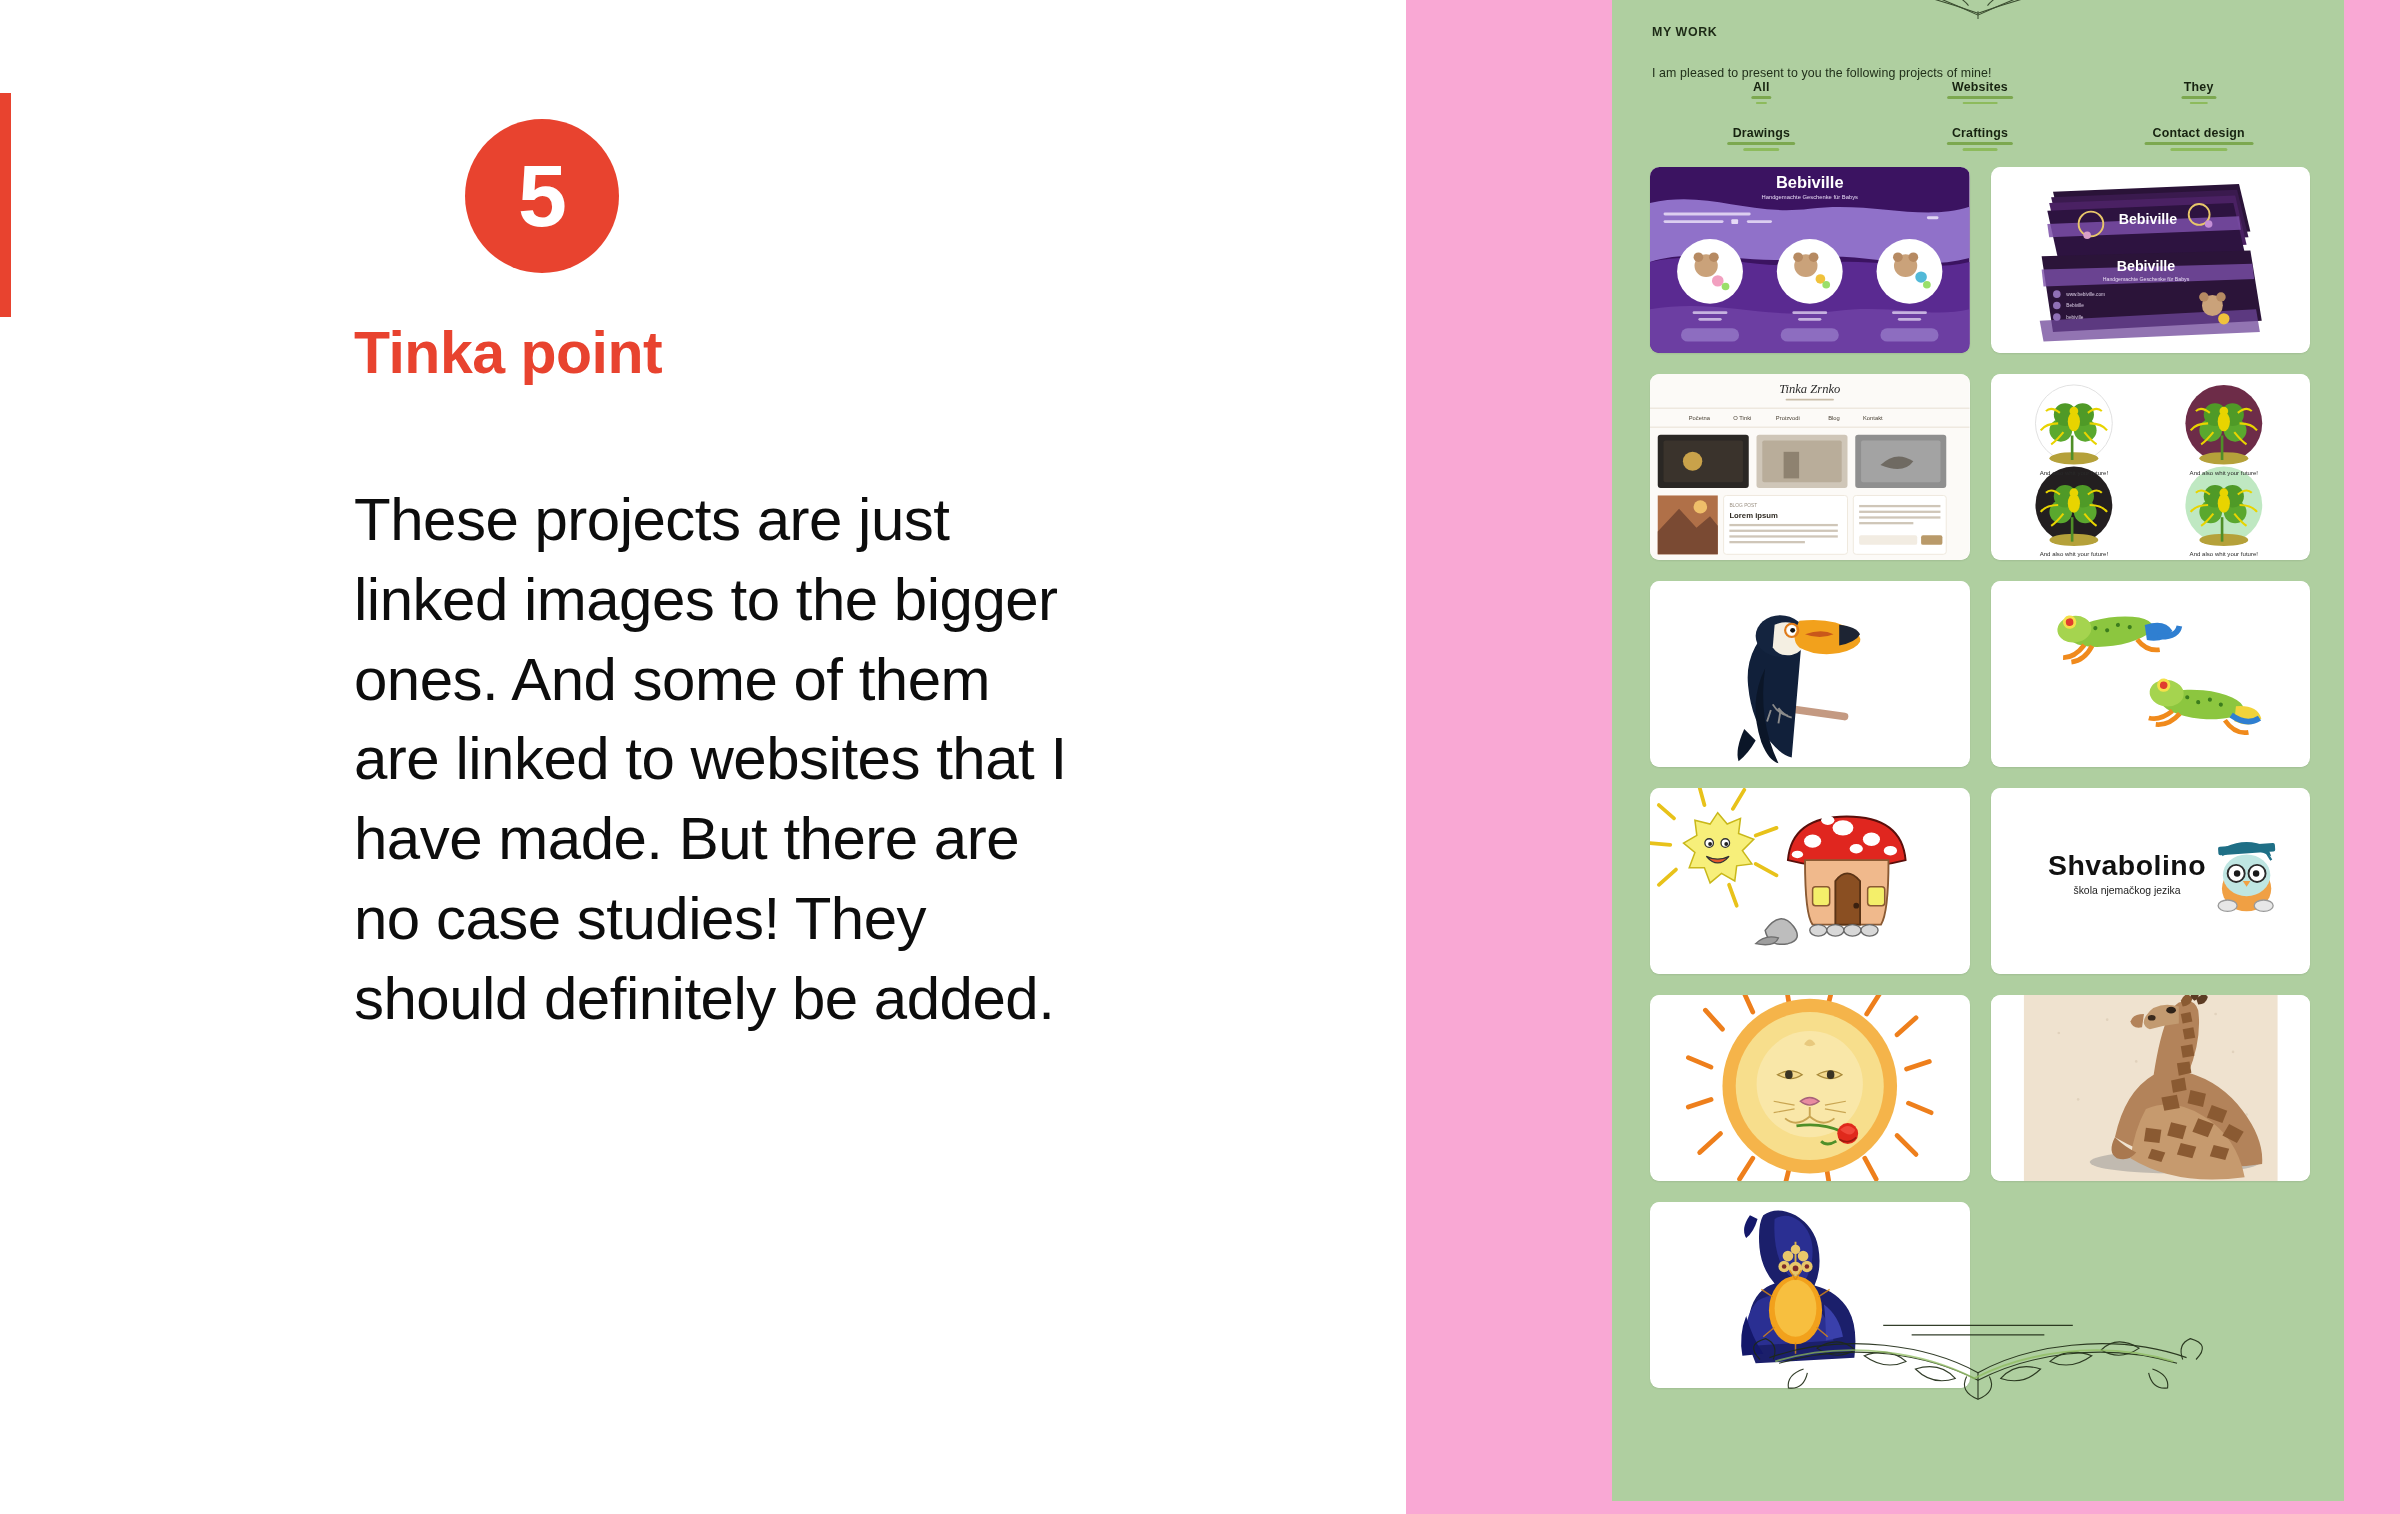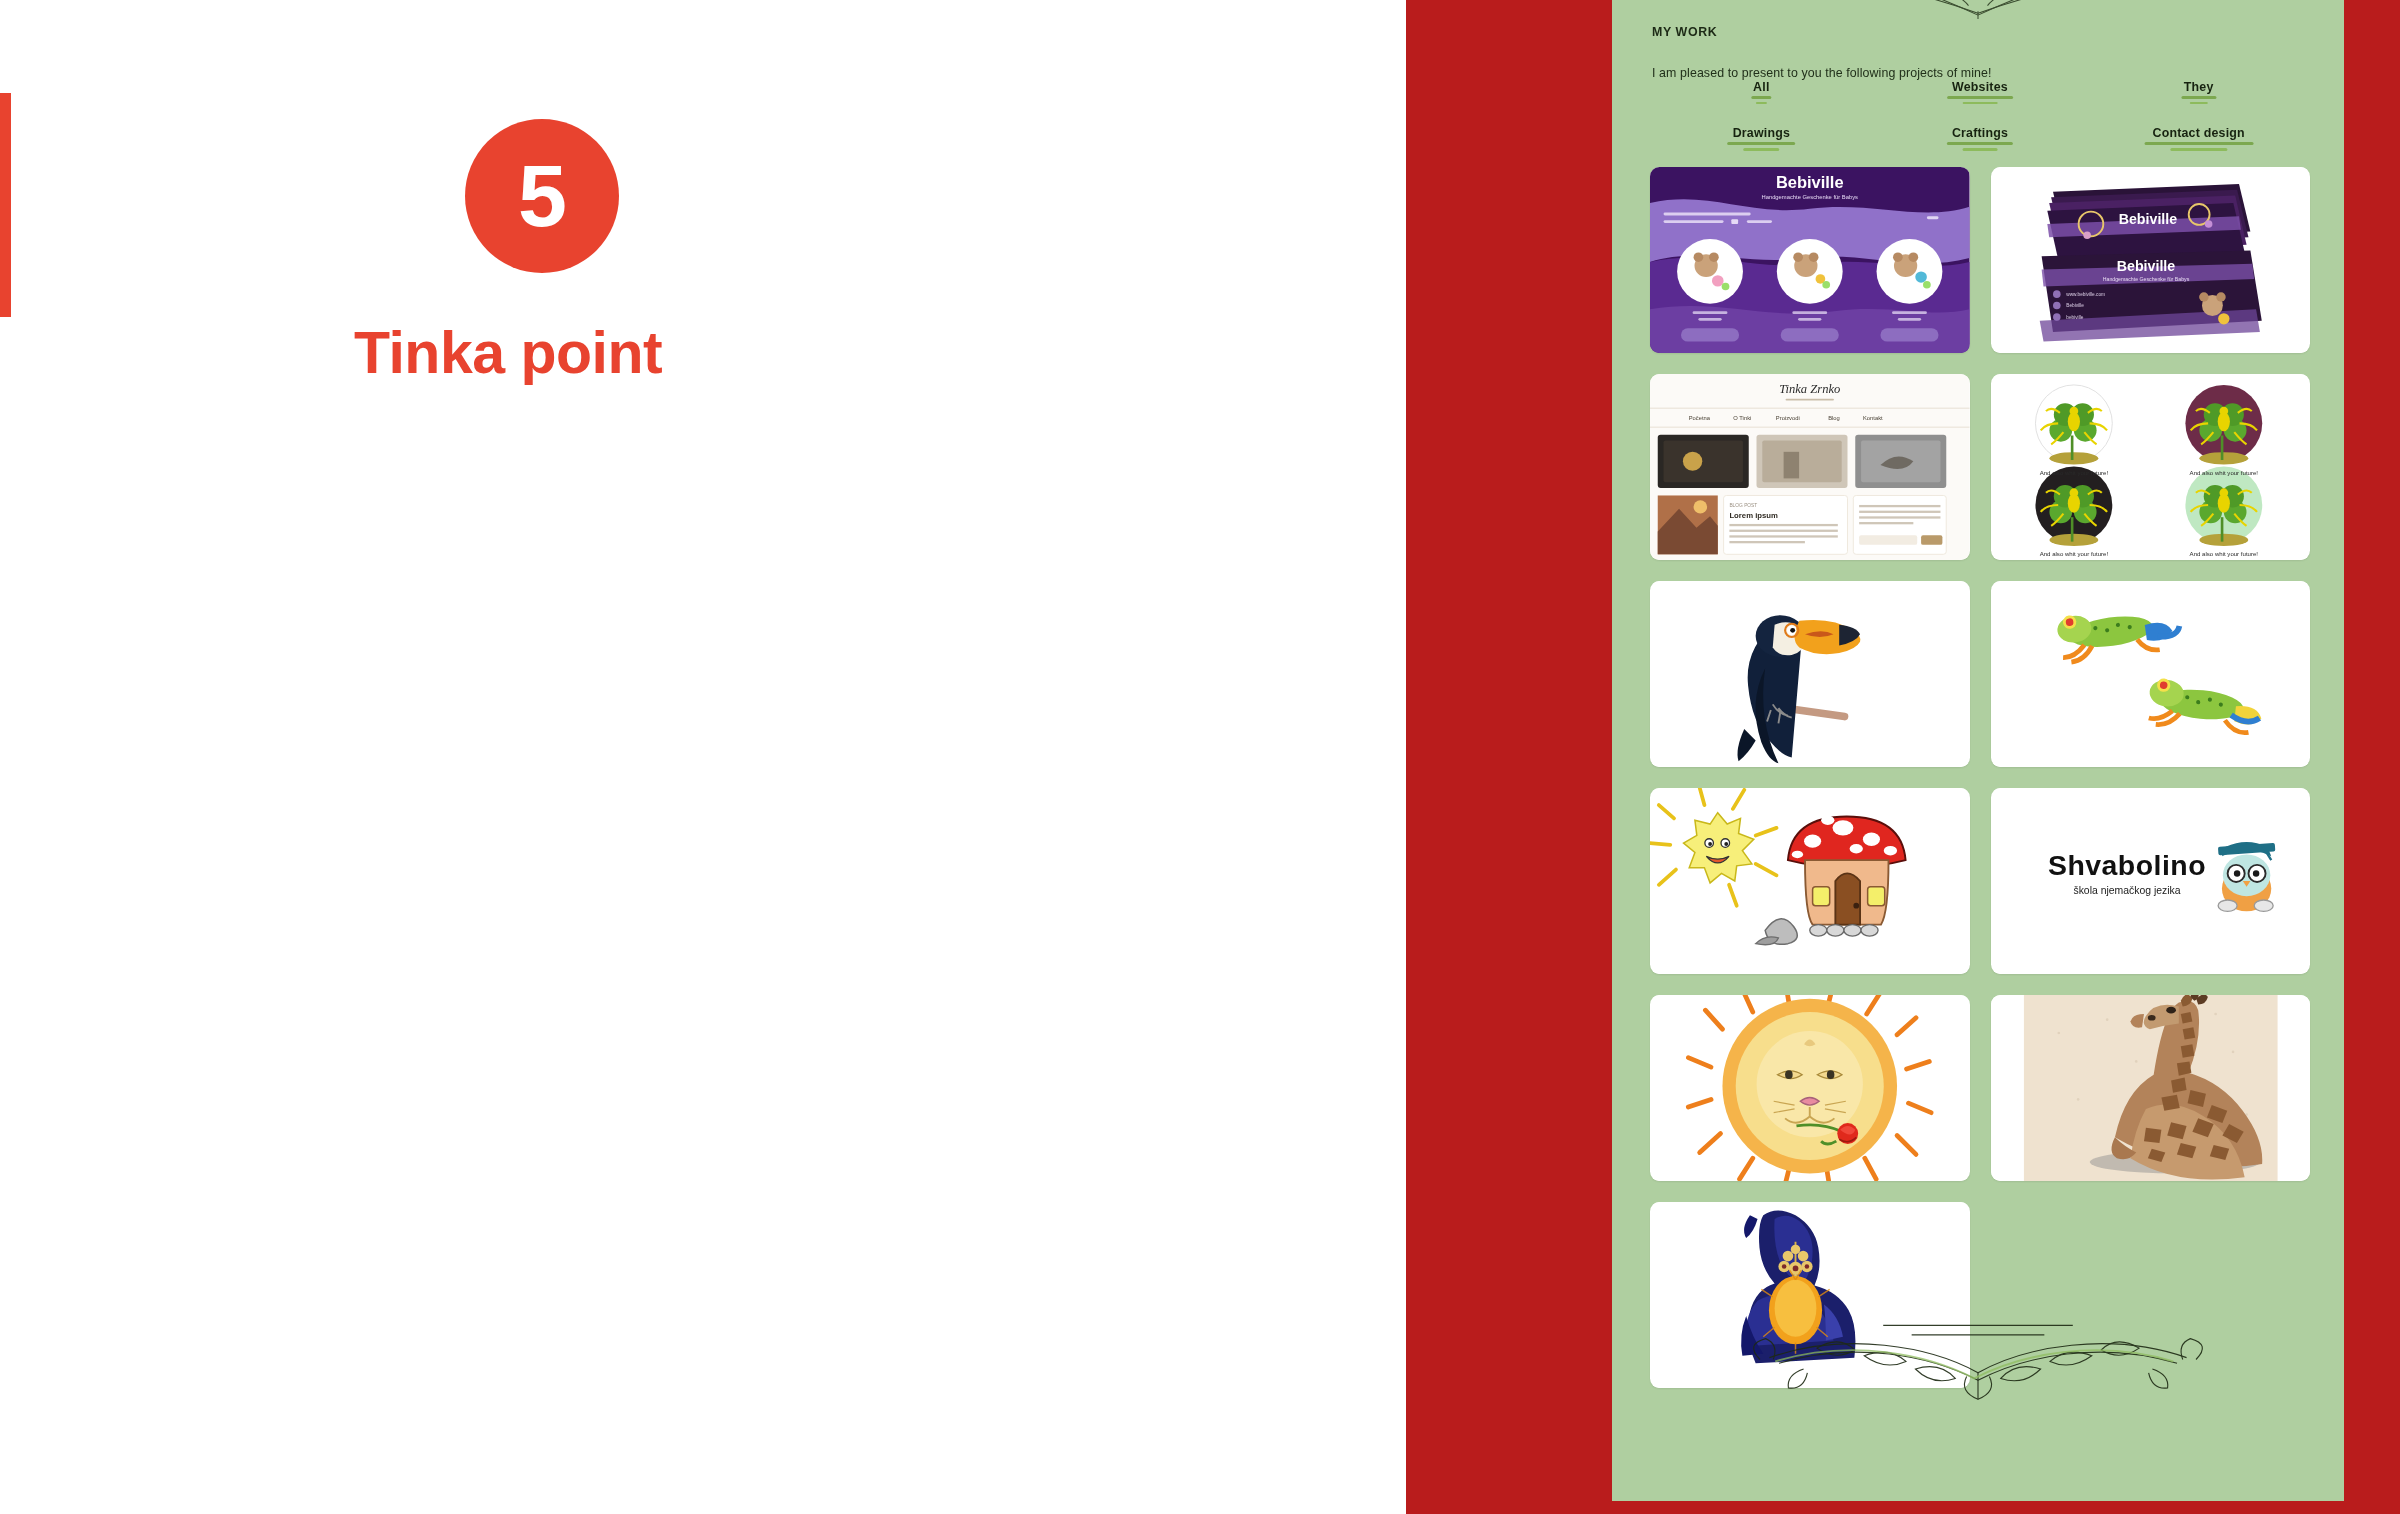--- a/index.html
+++ b/index.html
@@ -40,21 +40,21 @@
   .body-text{
     position:absolute;left:354px;top:480px;width:732px;
     color:#0d0d0d;font-size:60px;font-weight:400;line-height:1.33;
     letter-spacing:-0.5px;
     white-space:pre-line;
   }
 
   
   .right-panel{
     position:absolute;left:1406px;top:0;width:995px;height:1514px;
-    background:#b91c1c;overflow:hidden;
+    background:#f9a8d4;overflow:hidden;
   }
   .site{
     position:absolute;left:206px;top:0;width:732px;height:1501px;
     background:#AFCFA0;overflow:hidden;
   }
   .site-inner{position:absolute;inset:0;}
 
   
   .top-ornament{
     position:absolute;left:50%;top:-21px;transform:translateX(-50%);
@@ -140,20 +140,21 @@
   <div class="accent-bar"></div>
 
   <div class="left-col">
 
     <div class="badge">
       <span class="badge-num">5</span>
     </div>
 
     <div class="heading">Tinka point</div>
 
+    <div class="body-text">These projects are just linked images to the bigger ones. And some of them are linked to websites that I have made. But there are no case studies! They should definitely be added.</div>
   </div>
 
   <div class="right-panel">
     <div class="site">
       <div class="site-inner">
 
         <svg class="top-ornament" viewBox="0 0 320 42">
           <g stroke="#26361c" fill="none" stroke-width="1.1">
             <path d="M40 6 C80 10 120 22 160 36 C200 22 240 10 280 6"></path>
             <path d="M70 4 C100 12 130 24 160 38"></path>

